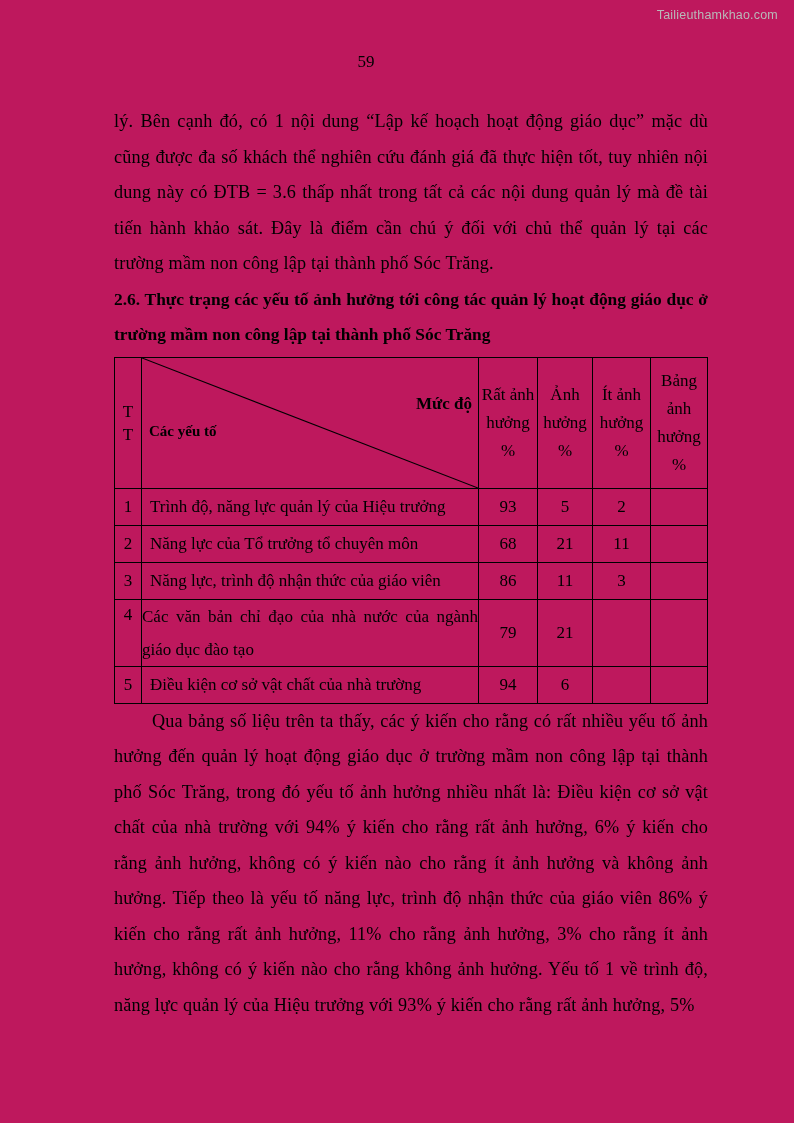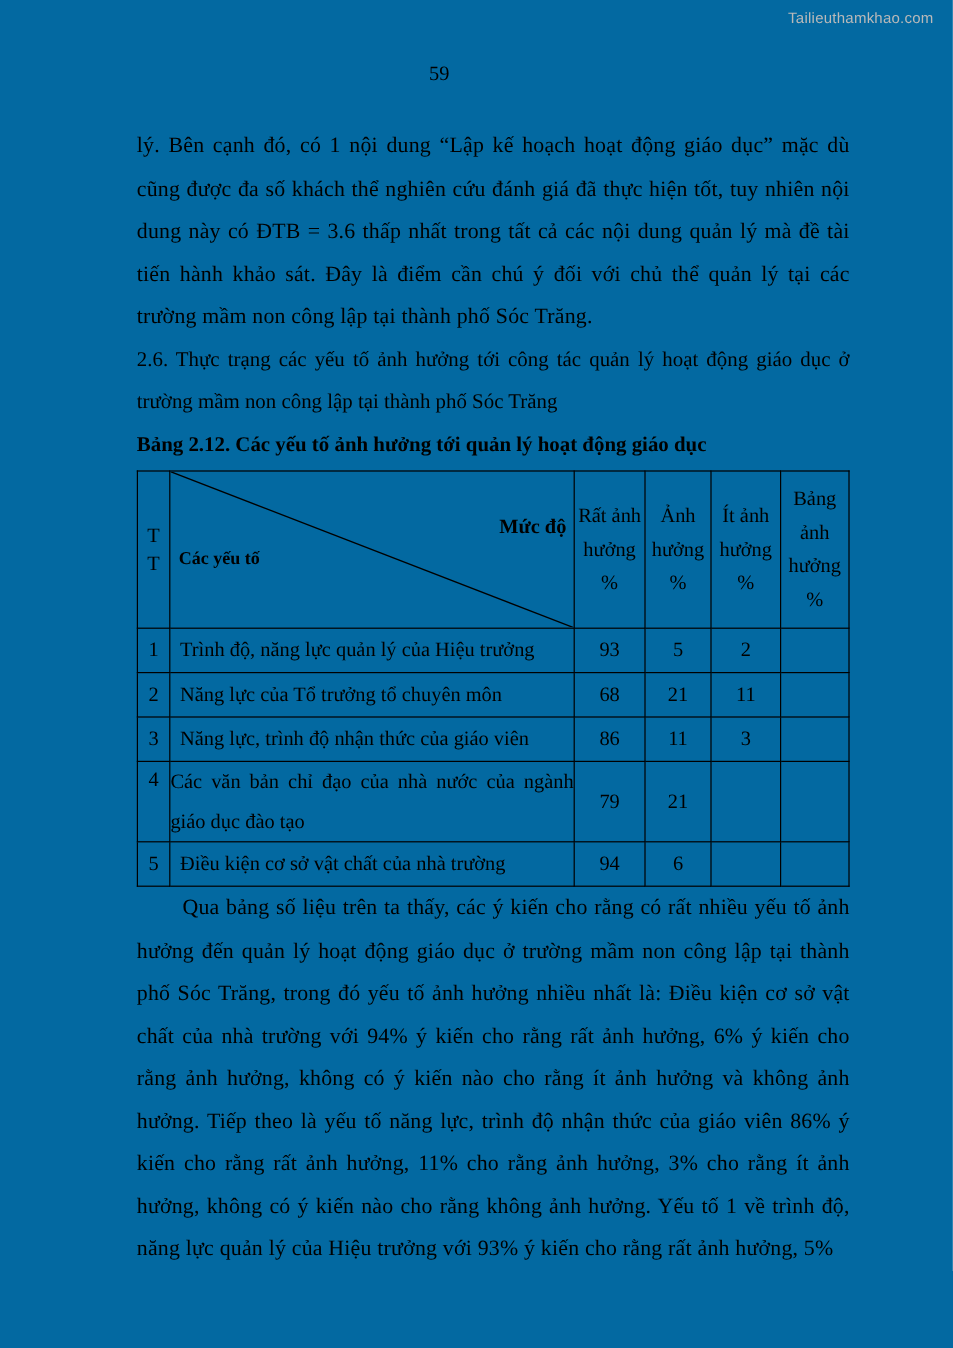--- a/index.html
+++ b/index.html
@@ -14,21 +14,21 @@
     font-family: "Liberation Serif", "DejaVu Serif", serif;
     color: #000000;
     overflow: hidden;
   }
 
   .page {
     position: absolute;
     left: 0; top: 0;
     width: 794px;
     height: 1123px;
-    background: #0369a1;
+    background: #be185d;
   }
 
   
   .watermark {
     position: absolute;
     top: 8px;
     right: 16px;
     font-family: "Liberation Sans", "DejaVu Sans", sans-serif;
     font-size: 12.5px;
     letter-spacing: 0.2px;
@@ -63,21 +63,21 @@
     letter-spacing: 0.01em;
   }
   p.body-par.indent {
     text-indent: 38px;
   }
 
   p.section-heading {
     margin: 0;
     font-size: 17.4px;
     line-height: 35.5px;
-    font-weight: normal;
+    font-weight: bold;
     text-align: justify;
   }
 
   p.table-caption {
     margin: 0;
     font-size: 17.4px;
     line-height: 35.5px;
     font-weight: bold;
     white-space: nowrap;
   }
@@ -179,21 +179,20 @@
   <div class="watermark">Tailieuthamkhao.com</div>
 
   <div class="page-number">59</div>
 
   <div class="content">
 
     <p class="body-par">lý. Bên cạnh đó, có 1 nội dung “Lập kế hoạch hoạt động giáo dục” mặc dù cũng được đa số khách thể nghiên cứu đánh giá đã thực hiện tốt, tuy nhiên nội dung này có ĐTB = 3.6 thấp nhất trong tất cả các nội dung quản lý mà đề tài tiến hành khảo sát. Đây là điểm cần chú ý đối với chủ thể quản lý tại các trường mầm non công lập tại thành phố Sóc Trăng.</p>
 
     <p class="section-heading">2.6. Thực trạng các yếu tố ảnh hưởng tới công tác quản lý hoạt động giáo dục ở trường mầm non công lập tại thành phố Sóc Trăng</p>
 
-    <p class="table-caption">Bảng 2.12. Các yếu tố  ảnh hưởng tới quản lý hoạt động giáo dục</p>
 
     <div class="tbl-wrap">
       <table class="data-table">
         <colgroup>
           <col style="width:27px">
           <col style="width:337px">
           <col style="width:59px">
           <col style="width:55px">
           <col style="width:58px">
           <col style="width:57px">

